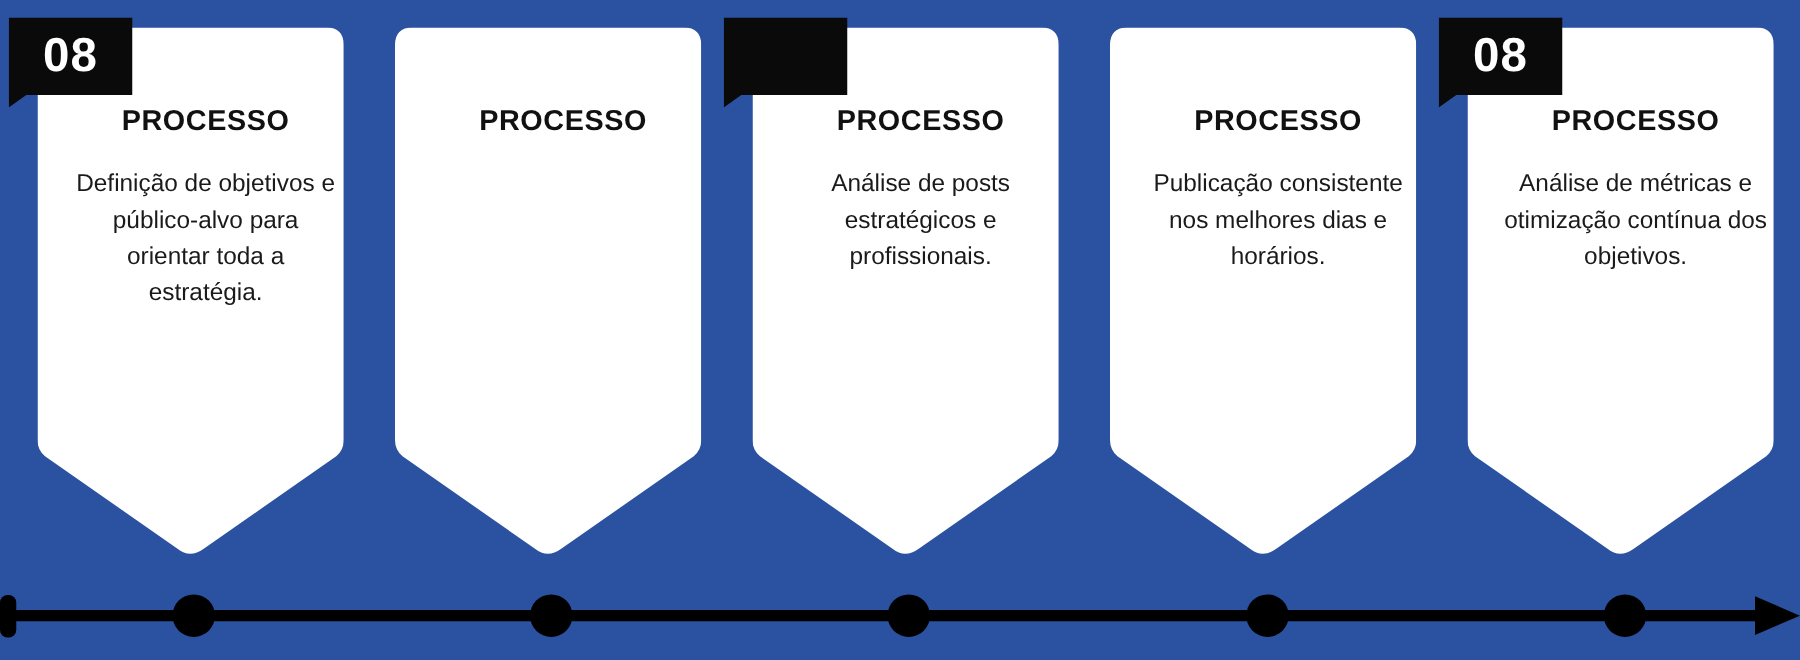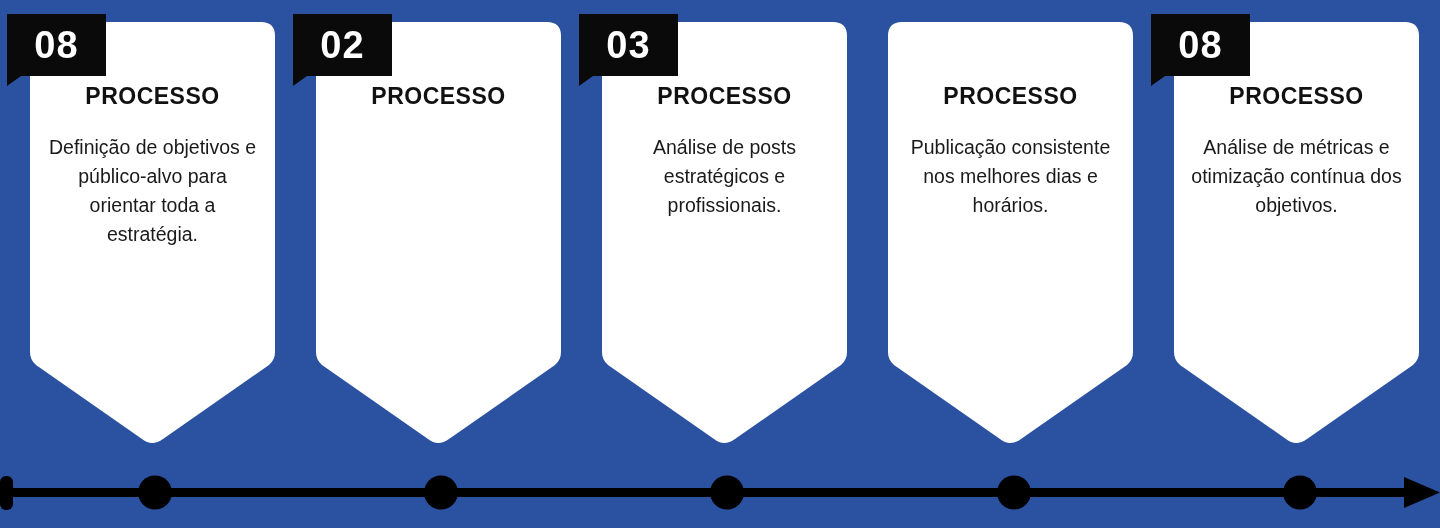--- a/index.html
+++ b/index.html
@@ -43,21 +43,21 @@
     width: 245px;
     height: 426px;
     overflow: visible;
   }
   .card-shape svg {
     display: block;
   }
 
   .card-content {
     position: absolute;
-    left: 0;
+    left: 12px;
     top: 0;
     width: 245px;
     box-sizing: border-box;
     padding: 62px 14px 0 14px;
     text-align: center;
   }
 
   .card-heading {
     font-family: "Liberation Sans", sans-serif;
     font-weight: bold;
@@ -145,43 +145,36 @@
 
     <div class="card" style="left:316px;">
       <div class="card-shape">
         <svg width="245" height="426" viewBox="0 0 245 426" xmlns="http://www.w3.org/2000/svg">
           <path d="M0,14 Q0,0 14,0 L231,0 Q245,0 245,14 L245,330 Q245,338 239,343 L133,417 Q122,425 112,417 L6,343 Q0,338 0,330 Z" fill="#FFFFFF"></path>
         </svg>
       </div>
       <div class="card-content">
         <div class="card-heading">PROCESSO</div>
       </div>
+    </div>
+
+    <div class="card" style="left:602px;">
+      <div class="card-shape">
+        <svg width="245" height="426" viewBox="0 0 245 426" xmlns="http://www.w3.org/2000/svg">
+          <path d="M0,14 Q0,0 14,0 L231,0 Q245,0 245,14 L245,330 Q245,338 239,343 L133,417 Q122,425 112,417 L6,343 Q0,338 0,330 Z" fill="#FFFFFF"></path>
+        </svg>
+      </div>
+      <div class="card-content">
+        <div class="card-heading">PROCESSO</div>
+        <div class="card-desc">Análise de posts estratégicos e profissionais.</div>
+      </div>
       <div class="badge">
         <svg width="99" height="72" viewBox="0 0 99 72" xmlns="http://www.w3.org/2000/svg">
           <path d="M0,0 L99,0 L99,62 L14,62 L0,72 Z" fill="#0A0A0A"></path>
         </svg>
-        <div class="badge-label">02</div>
-      </div>
-    </div>
-
-    <div class="card" style="left:602px;">
-      <div class="card-shape">
-        <svg width="245" height="426" viewBox="0 0 245 426" xmlns="http://www.w3.org/2000/svg">
-          <path d="M0,14 Q0,0 14,0 L231,0 Q245,0 245,14 L245,330 Q245,338 239,343 L133,417 Q122,425 112,417 L6,343 Q0,338 0,330 Z" fill="#FFFFFF"></path>
-        </svg>
-      </div>
-      <div class="card-content">
-        <div class="card-heading">PROCESSO</div>
-        <div class="card-desc">Análise de posts estratégicos e profissionais.</div>
-      </div>
-      <div class="badge">
-        <svg width="99" height="72" viewBox="0 0 99 72" xmlns="http://www.w3.org/2000/svg">
-          <path d="M0,0 L99,0 L99,62 L14,62 L0,72 Z" fill="#0A0A0A"></path>
-        </svg>
-        <div class="badge-label">03</div>
       </div>
     </div>
 
     <div class="card" style="left:888px;">
       <div class="card-shape">
         <svg width="245" height="426" viewBox="0 0 245 426" xmlns="http://www.w3.org/2000/svg">
           <path d="M0,14 Q0,0 14,0 L231,0 Q245,0 245,14 L245,330 Q245,338 239,343 L133,417 Q122,425 112,417 L6,343 Q0,338 0,330 Z" fill="#FFFFFF"></path>
         </svg>
       </div>
       <div class="card-content">

